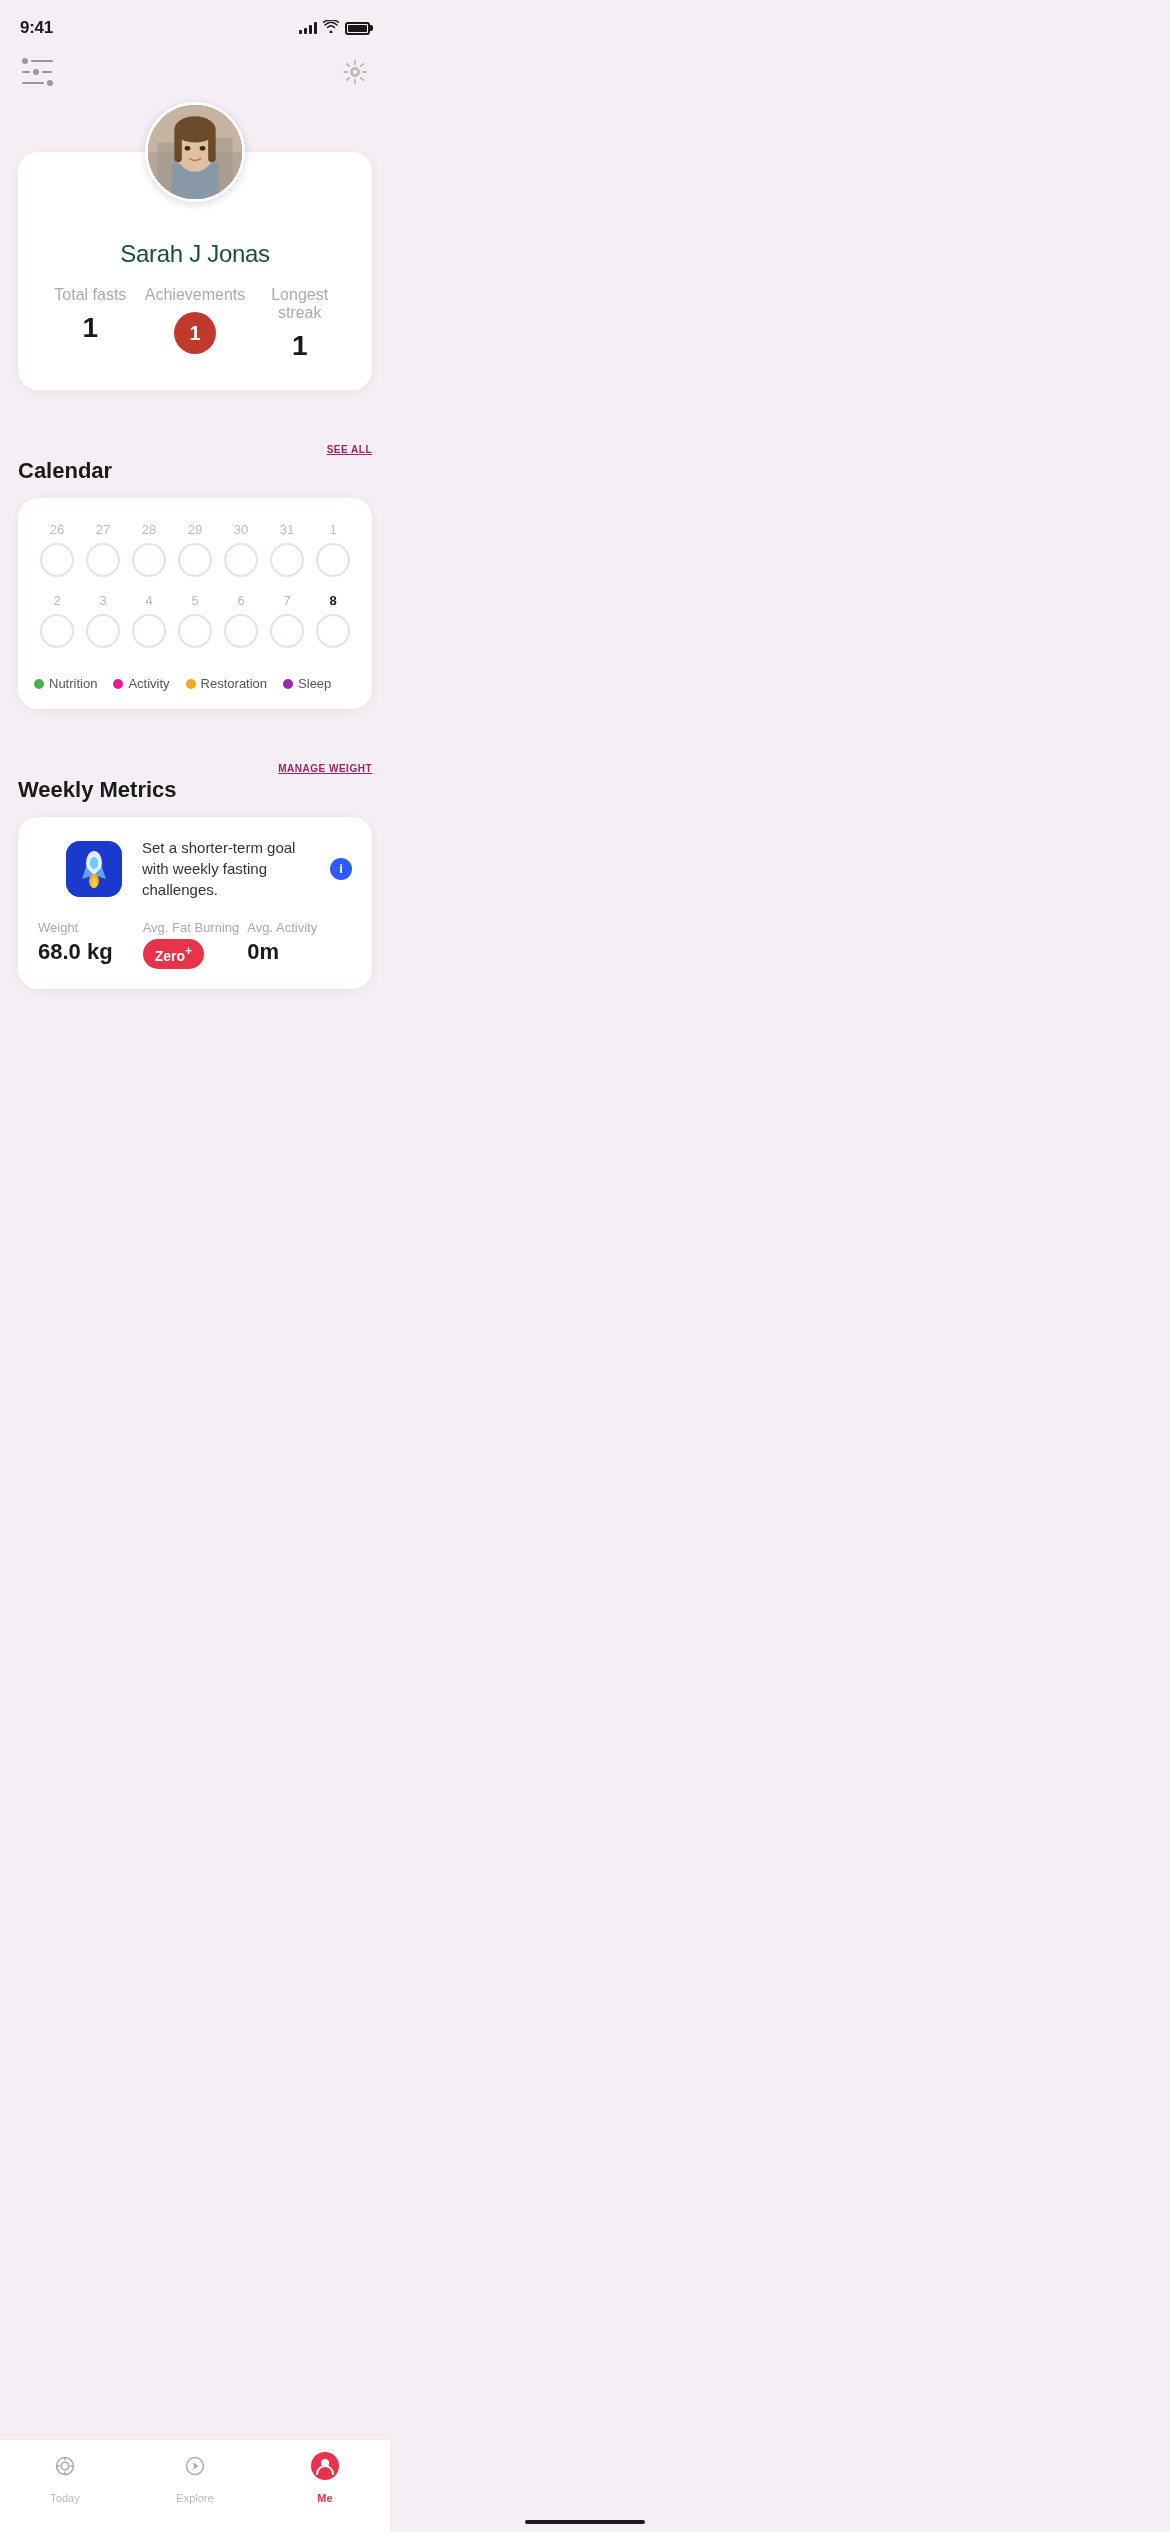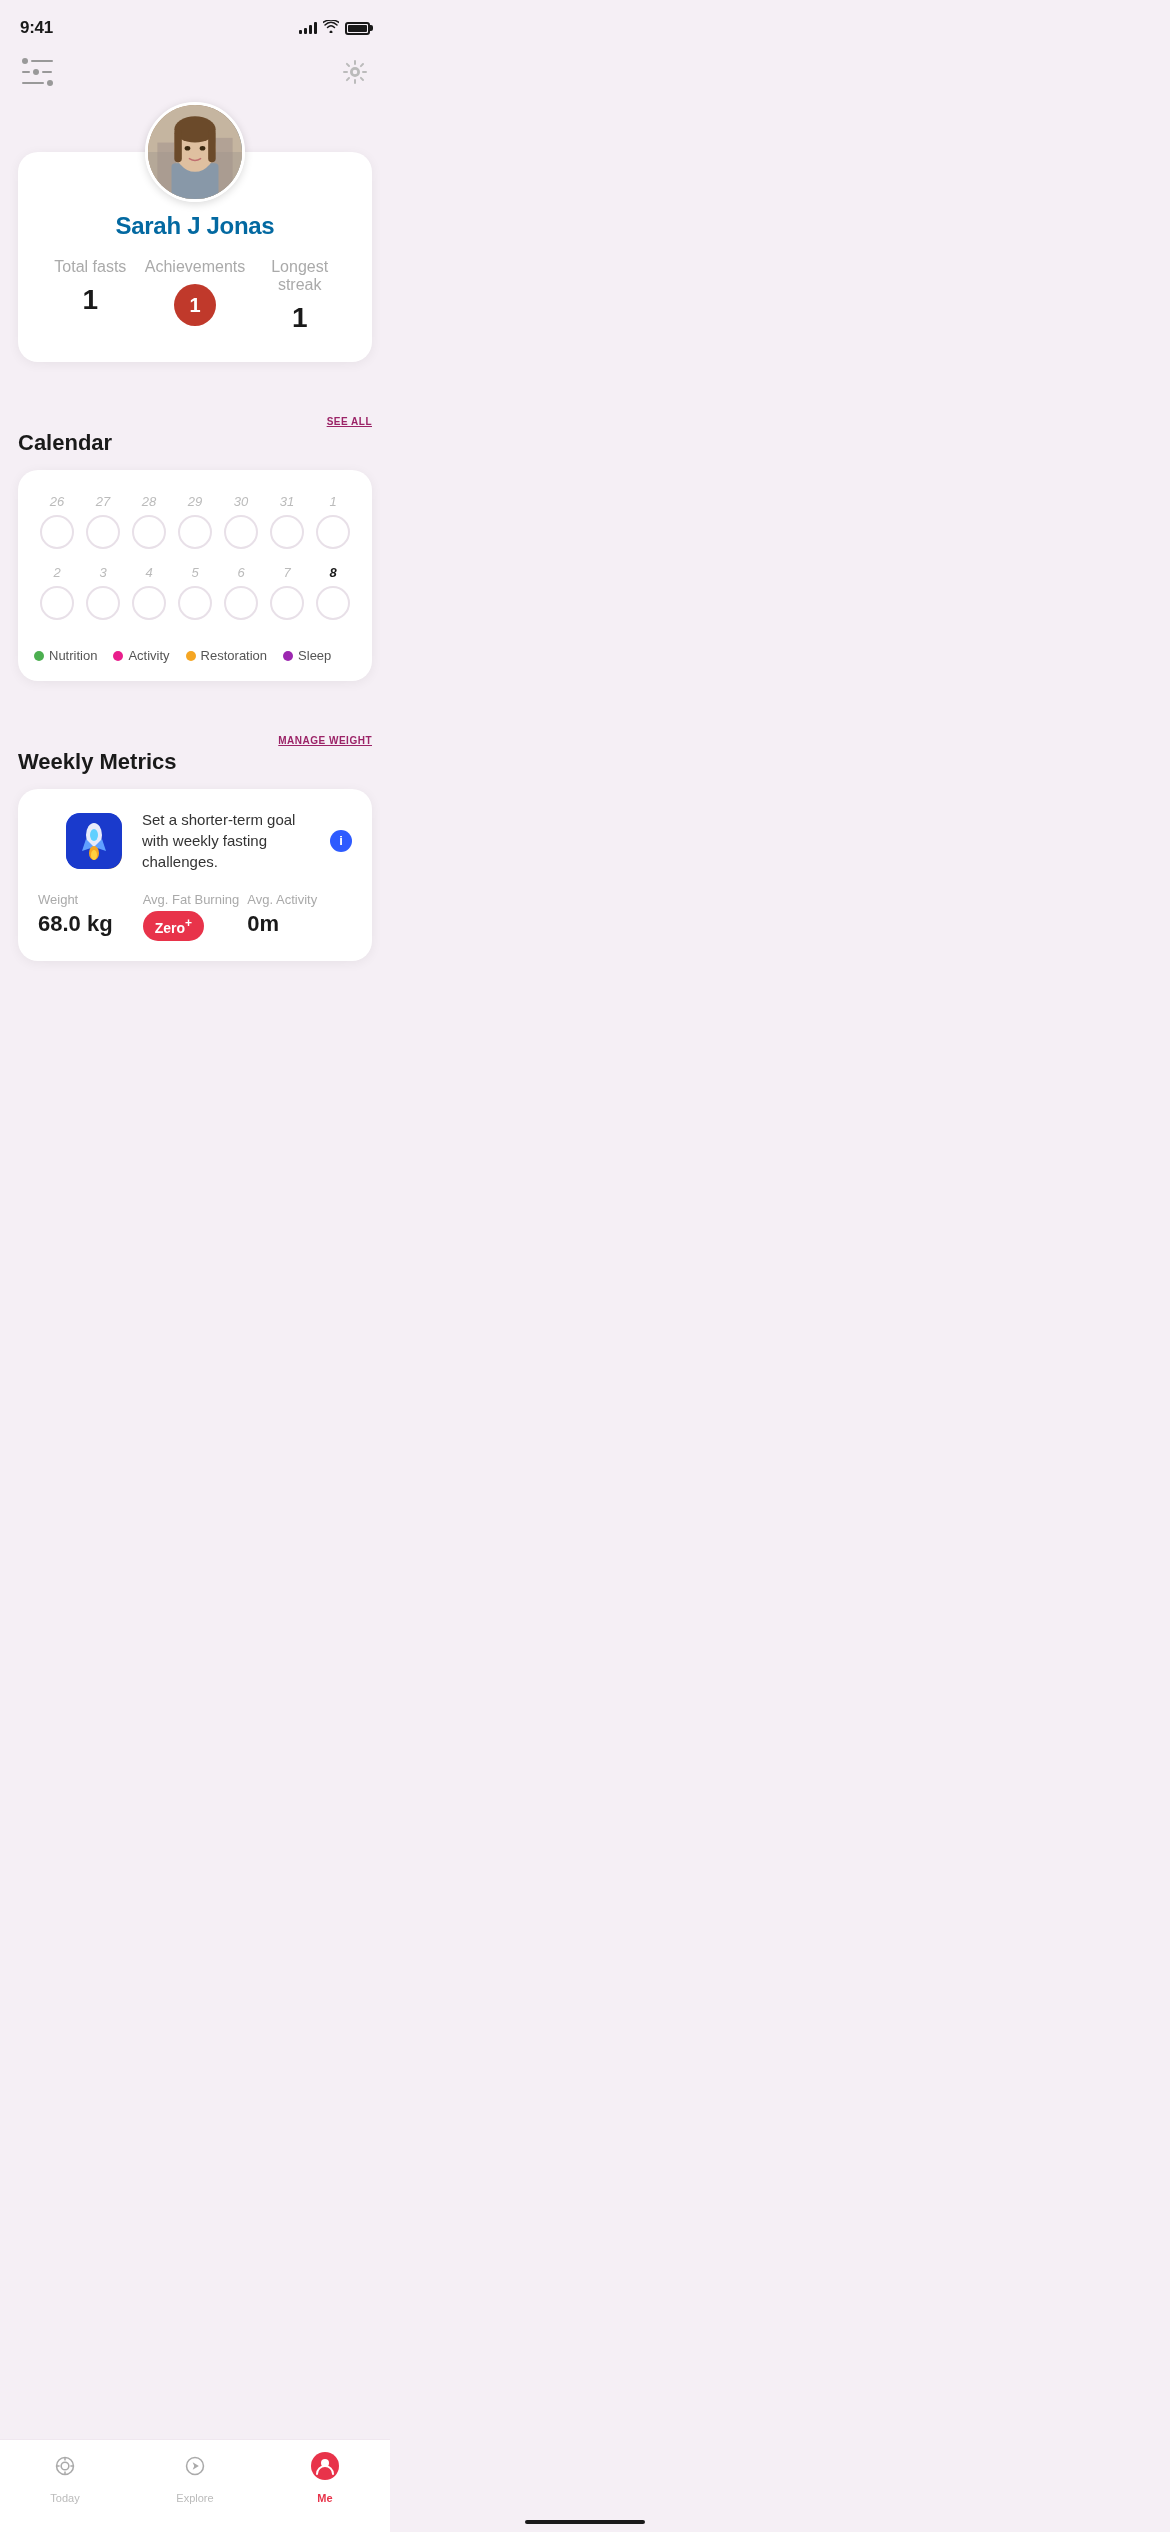--- a/index.html
+++ b/index.html
@@ -127,24 +127,25 @@
       width: 100%;
       height: 100%;
       background: linear-gradient(135deg, #c9a87c 0%, #8a6d52 40%, #5a7a8a 70%, #4a5a6a 100%);
       display: flex;
       align-items: center;
       justify-content: center;
       font-size: 36px;
     }
     .user-name {
       font-size: 24px;
-      font-weight: 700;
-      color: #0369a1;
+      font-weight: 400;
+      color: #14532d;
       margin-bottom: 18px;
       letter-spacing: -0.3px;
+      margin-top: 28px;
     }
     .stats-row {
       display: flex;
       justify-content: space-around;
       align-items: flex-start;
     }
     .stat-item {
       flex: 1;
       display: flex;
       flex-direction: column;
@@ -210,21 +211,20 @@
       grid-template-columns: repeat(7, 1fr);
       gap: 0;
       margin-bottom: 8px;
     }
     .cal-day {
       display: flex;
       flex-direction: column;
       align-items: center;
       gap: 6px;
       padding: 4px 0;
-      font-style: italic;
     }
     .cal-day-num {
       font-size: 13px;
       color: #bbb;
       font-weight: 400;
     }
     .cal-day-num.today {
       font-weight: 700;
       color: #1a1a1a;
     }

